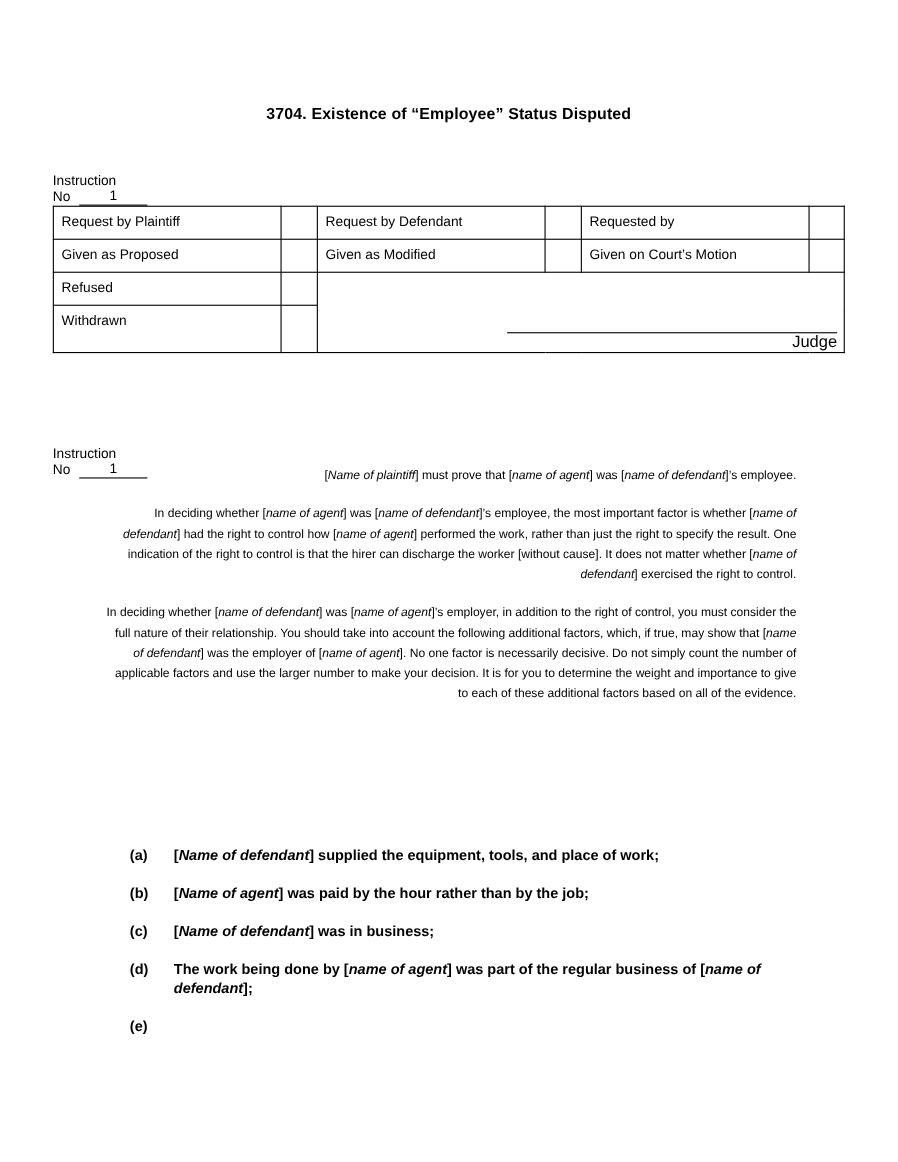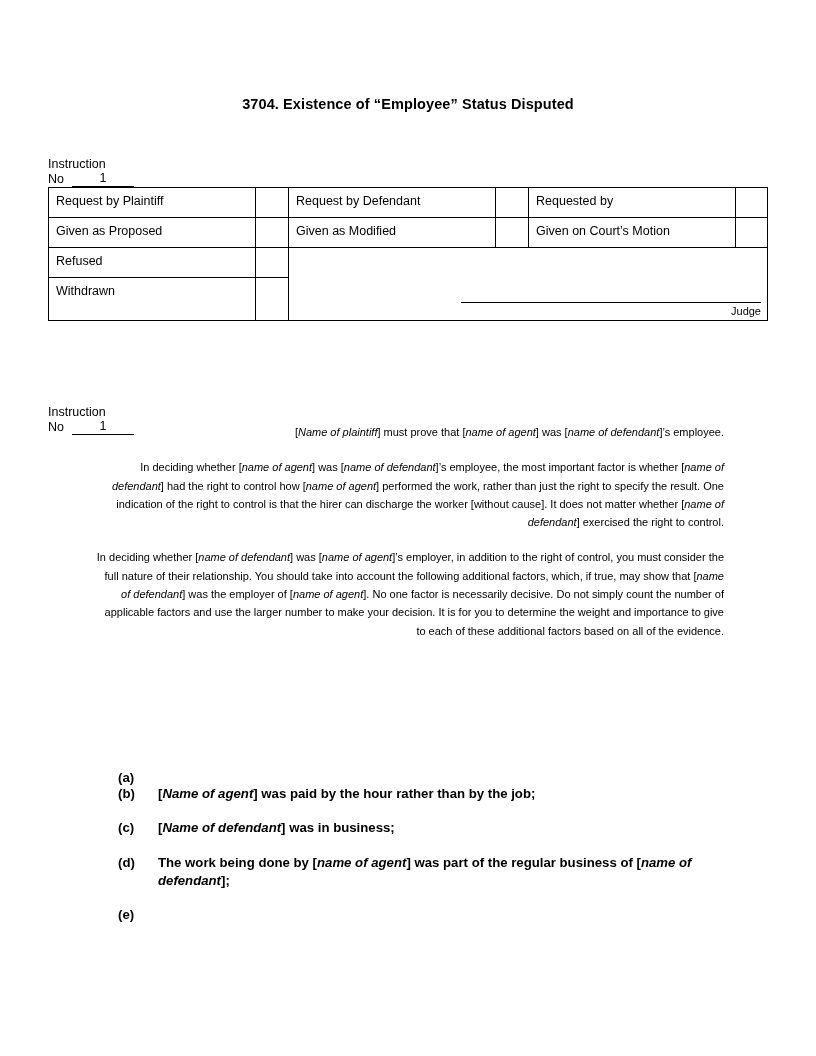--- a/index.html
+++ b/index.html
@@ -102,21 +102,21 @@
     bottom: 2px;
     width: 300px;
     text-align: right;
   }
   .judge-line {
     border-top: 1px solid #000;
     height: 0;
     width: 100%;
   }
   .judge-label {
-    font-size: 11px;
+    font-size: 15px;
     line-height: 14px;
     padding-top: 1px;
   }
 
   
   .body-wrap {
     position: absolute;
     left: 94px;
     top: 423px;
     width: 630px;
@@ -221,20 +221,21 @@
 
   <div class="body-wrap">
     <p class="para"><span>[</span><span class="ital">Name of plaintiff</span><span>] must prove that [</span><span class="ital">name of agent</span><span>] was [</span><span class="ital">name of defendant</span><span>]’s employee.</span></p>
     <p class="para"><span>In deciding whether [</span><span class="ital">name of agent</span><span>] was [</span><span class="ital">name of defendant</span><span>]’s employee, the most important factor is whether [</span><span class="ital">name of defendant</span><span>] had the right to control how [</span><span class="ital">name of agent</span><span>] performed the work, rather than just the right to specify the result. One indication of the right to control is that the hirer can discharge the worker [without cause]. It does not matter whether [</span><span class="ital">name of defendant</span><span>] exercised the right to control.</span></p>
     <p class="para"><span>In deciding whether [</span><span class="ital">name of defendant</span><span>] was [</span><span class="ital">name of agent</span><span>]’s employer, in addition to the right of control, you must consider the full nature of their relationship. You should take into account the following additional factors, which, if true, may show that [</span><span class="ital">name of defendant</span><span>] was the employer of [</span><span class="ital">name of agent</span><span>]. No one factor is necessarily decisive. Do not simply count the number of applicable factors and use the larger number to make your decision.  It is for you to determine the weight and importance to give to each of these additional factors based on all of the evidence.</span></p>
   </div>
 
   <div class="list-wrap">
     <div class="list-item">
       <span class="list-marker">(a)</span>
+      <span><span>[</span><span class="ital">Name of defendant</span><span>] supplied the equipment, tools, and place of work;</span></span>
     </div>
     <div class="list-item">
       <span class="list-marker">(b)</span>
       <span><span>[</span><span class="ital">Name of agent</span><span>] was paid by the hour rather than by the job;</span></span>
     </div>
     <div class="list-item">
       <span class="list-marker">(c)</span>
       <span><span>[</span><span class="ital">Name of defendant</span><span>] was in business;</span></span>
     </div>
     <div class="list-item">

